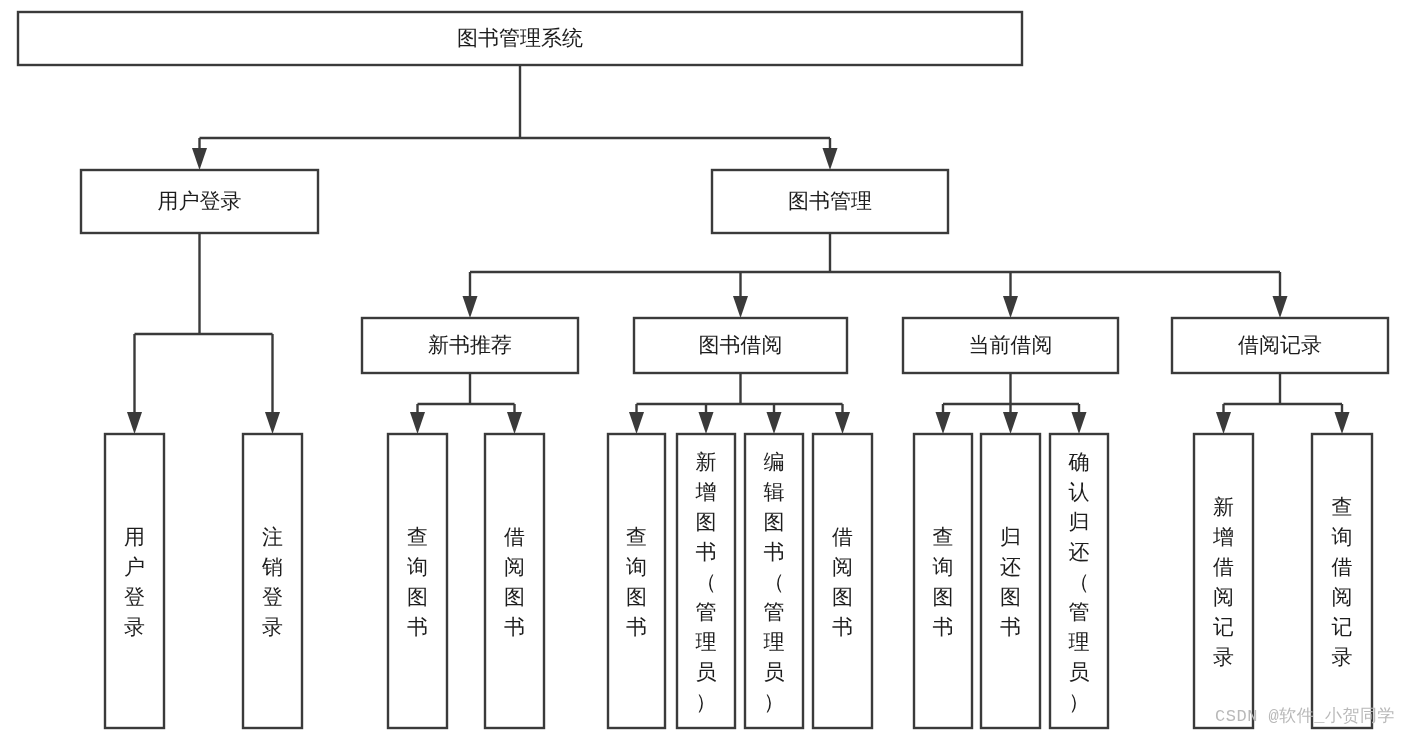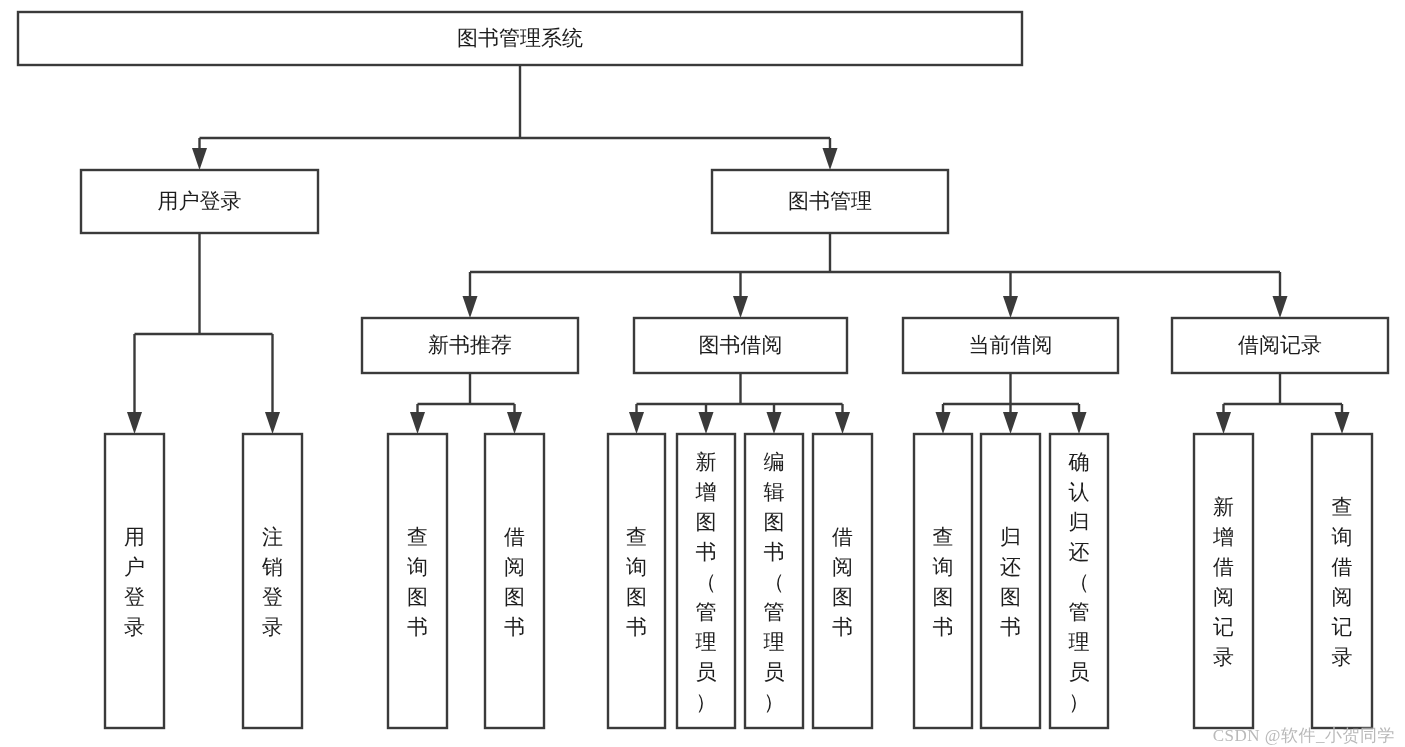--- a/index.html
+++ b/index.html
@@ -52,22 +52,22 @@
   }
   .node-label-vertical {
     fill: #1d1d1d;
     font-family: "Liberation Sans", "DejaVu Sans", sans-serif;
     font-size: 21px;
     text-anchor: middle;
   }
   .watermark-text {
     position: absolute;
     right: 10px;
-    bottom: 0;
-    font-family: Liberation Serif, serif;
+    bottom: 20px;
+    font-family: Liberation Mono, monospace;
     font-size: 17px;
     color: #b9b9b9;
     white-space: nowrap;
     letter-spacing: 0.5px;
     user-select: none;
   }
 </style>
 </head>
 <body>
 

